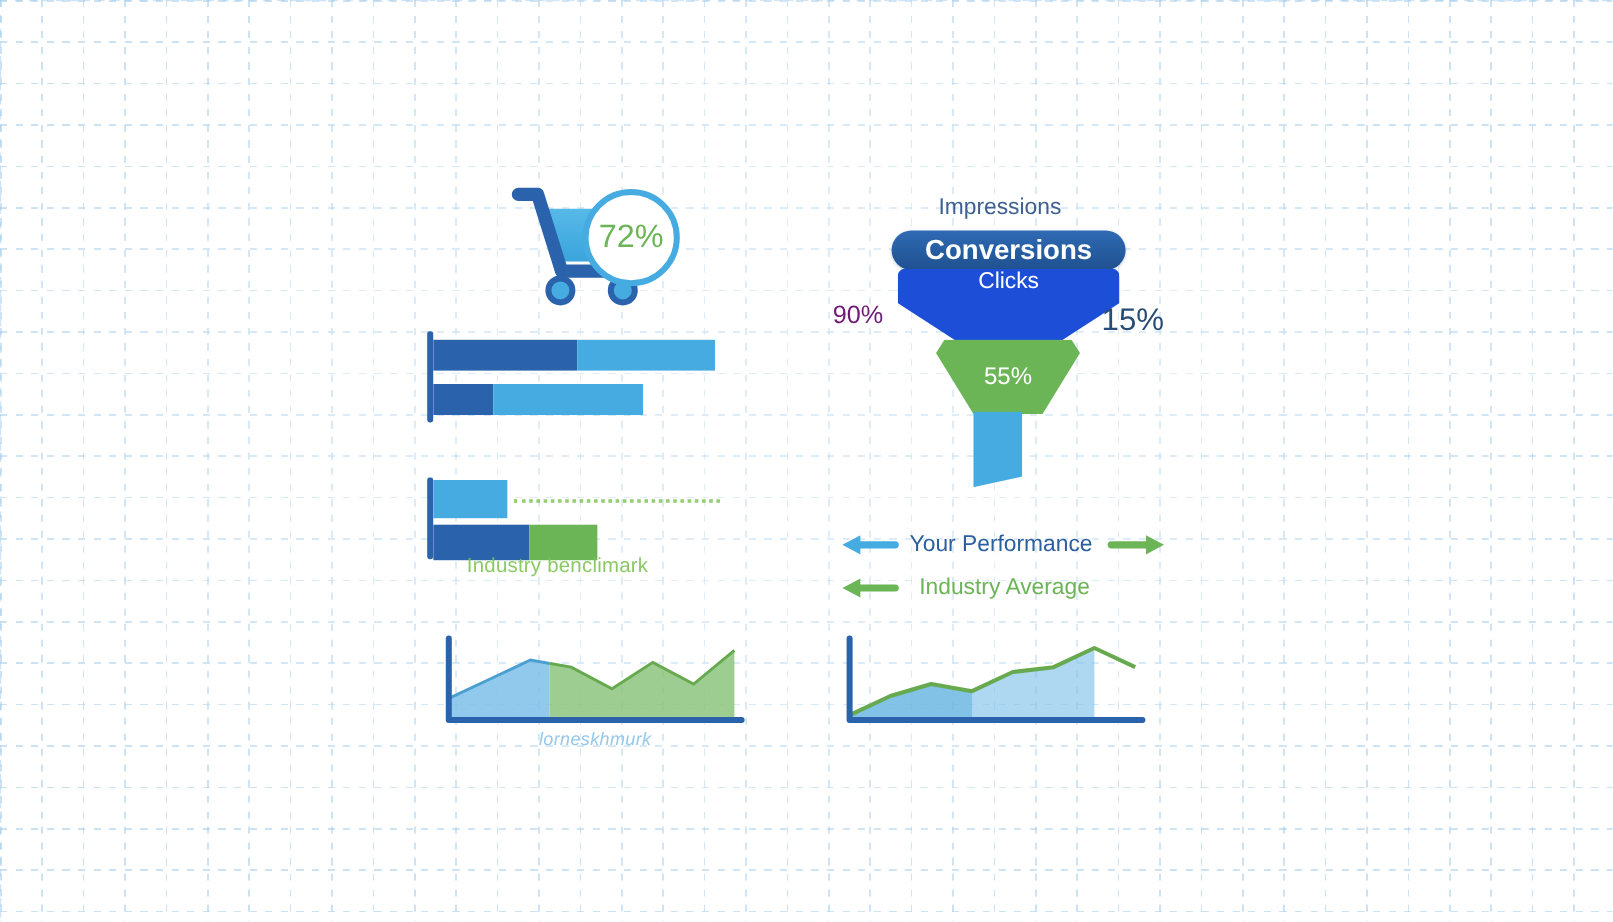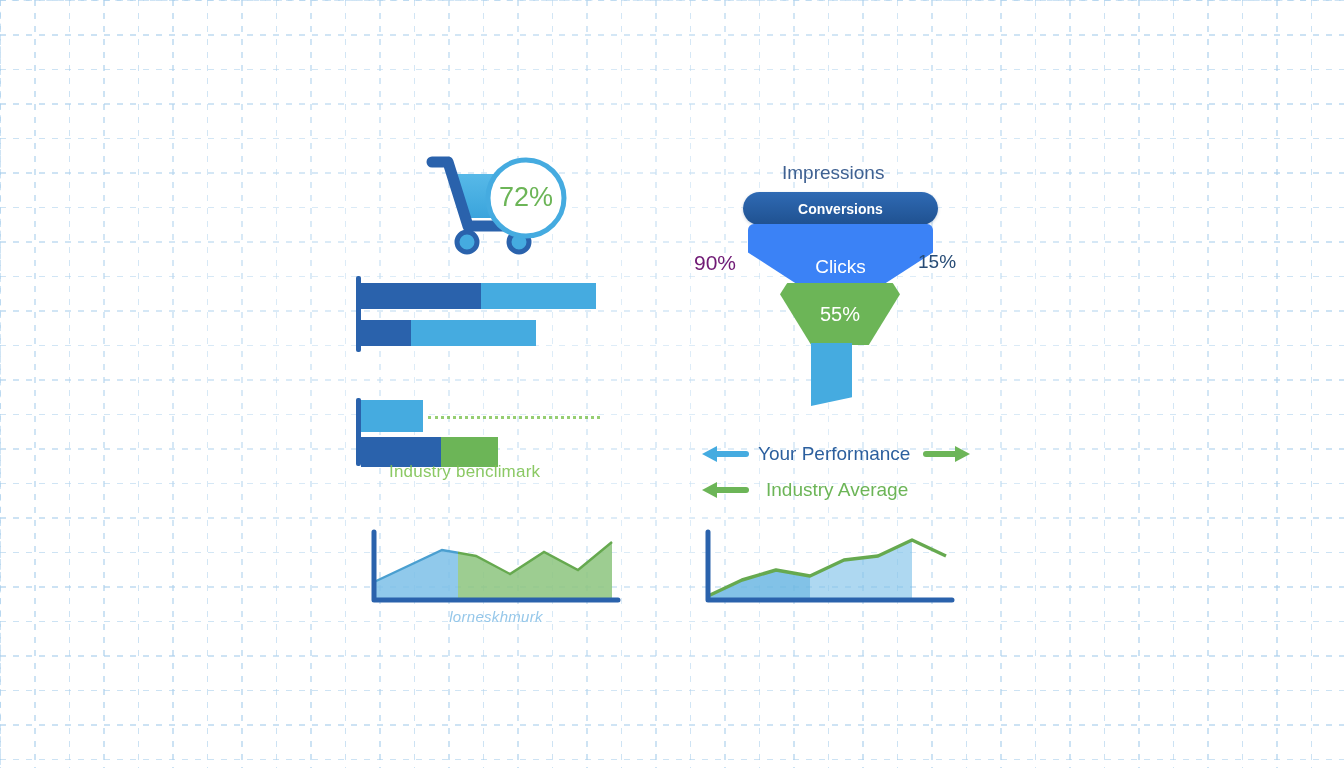--- a/index.html
+++ b/index.html
@@ -73,45 +73,45 @@
   
   #funnel{left:690px;top:150px;width:310px;height:250px;}
   .funnel-label{
     position:absolute;white-space:nowrap;font-size:19px;color:#3b5d8f;
   }
   #impressions{left:92px;top:12px;font-size:19px;color:#3f6192;}
   .funnel-band{position:absolute;}
   #band-conv{
     left:53px;top:42px;width:195px;height:33px;border-radius:17px;
     background:linear-gradient(180deg,#2f6ab4 0%,#1f5190 100%);
-    color:#fff;font-size:14px;font-weight:bold;
+    color:#fff;font-size:23px;font-weight:bold;
     display:flex;align-items:center;justify-content:center;
     box-shadow:0 1px 3px rgba(20,60,110,.25);
   }
   #band-clicks{
     left:58px;top:74px;width:185px;height:62px;
-    background:#3b82f6;color:#fff;font-size:19px;
-    display:flex;align-items:flex-end;justify-content:center;
+    background:#1d4ed8;color:#fff;font-size:19px;
+    display:flex;align-items:flex-start;justify-content:center;
     padding-bottom:8px;box-sizing:border-box;
     clip-path:polygon(0 0,100% 0,100% 46%,72% 100%,28% 100%,0 46%);
     border-radius:6px 6px 0 0;
   }
   #band-green{
     left:90px;top:133px;width:120px;height:62px;
     background:#6cb557;color:#fff;font-size:20px;
     display:flex;align-items:center;justify-content:center;
     clip-path:polygon(6% 0,94% 0,100% 18%,74% 100%,26% 100%,0 18%);
     border-radius:8px 8px 0 0;
   }
   #neck{
     left:121px;top:193px;width:41px;height:63px;background:#45abe0;
     clip-path:polygon(0 0,100% 0,100% 86%,0 100%);
   }
   #pct-left{left:4px;top:101px;font-size:21px;color:#701a75;}
-  #pct-right{left:228px;top:101px;font-size:19px;color:#274c76;}
+  #pct-right{left:228px;top:101px;font-size:26px;color:#274c76;}
 
   
   #legend{left:700px;top:436px;width:300px;height:80px;}
   .leg-row{position:absolute;display:flex;align-items:center;}
   .leg-text{font-size:19px;white-space:nowrap;}
   #leg1-text{color:#2c5f9e;margin-left:10px;}
   #leg2-text{color:#6cb557;margin-left:10px;}
 
   
   .areachart{position:absolute;}

